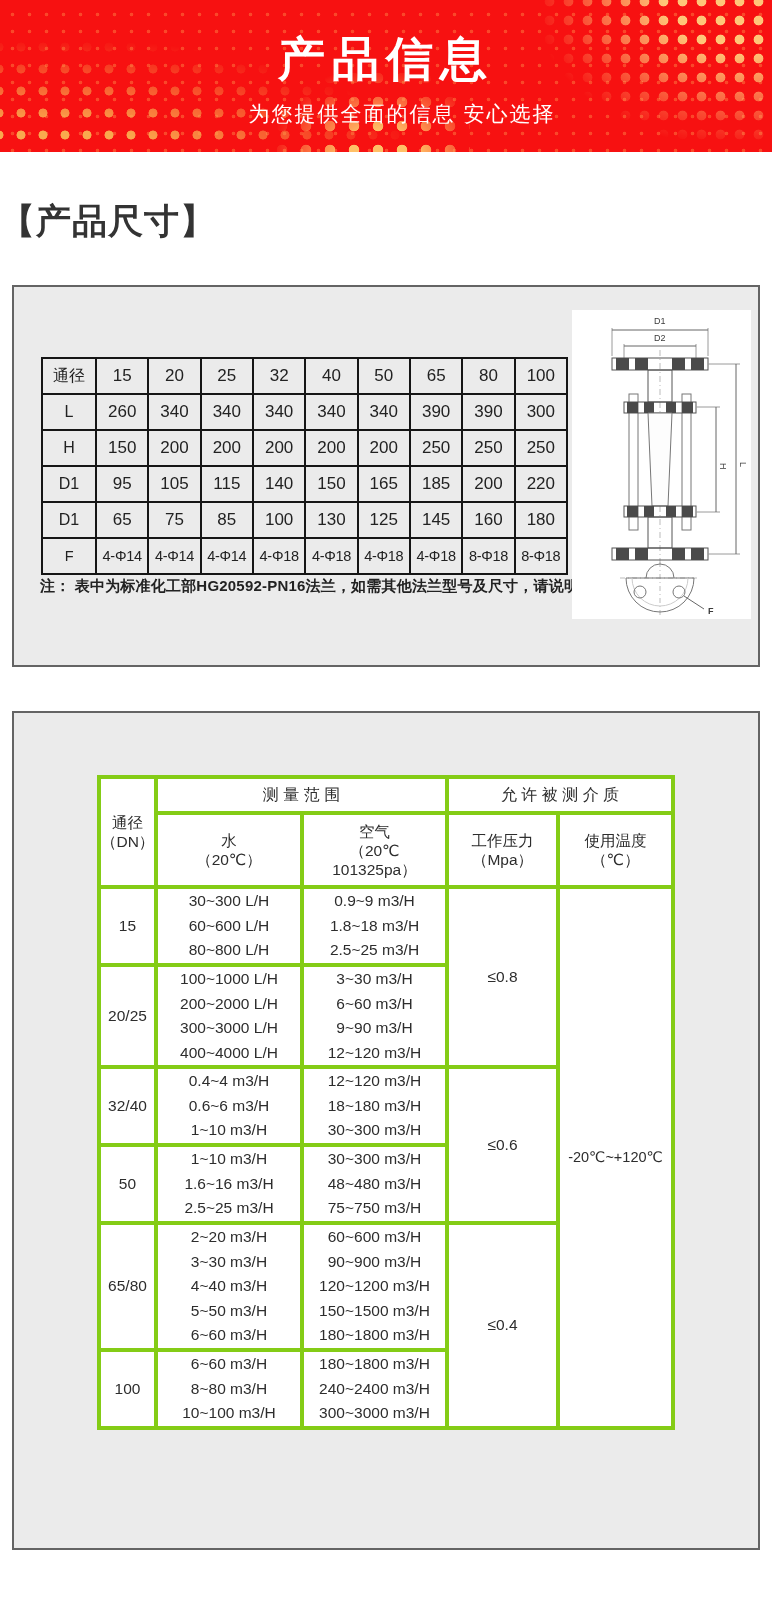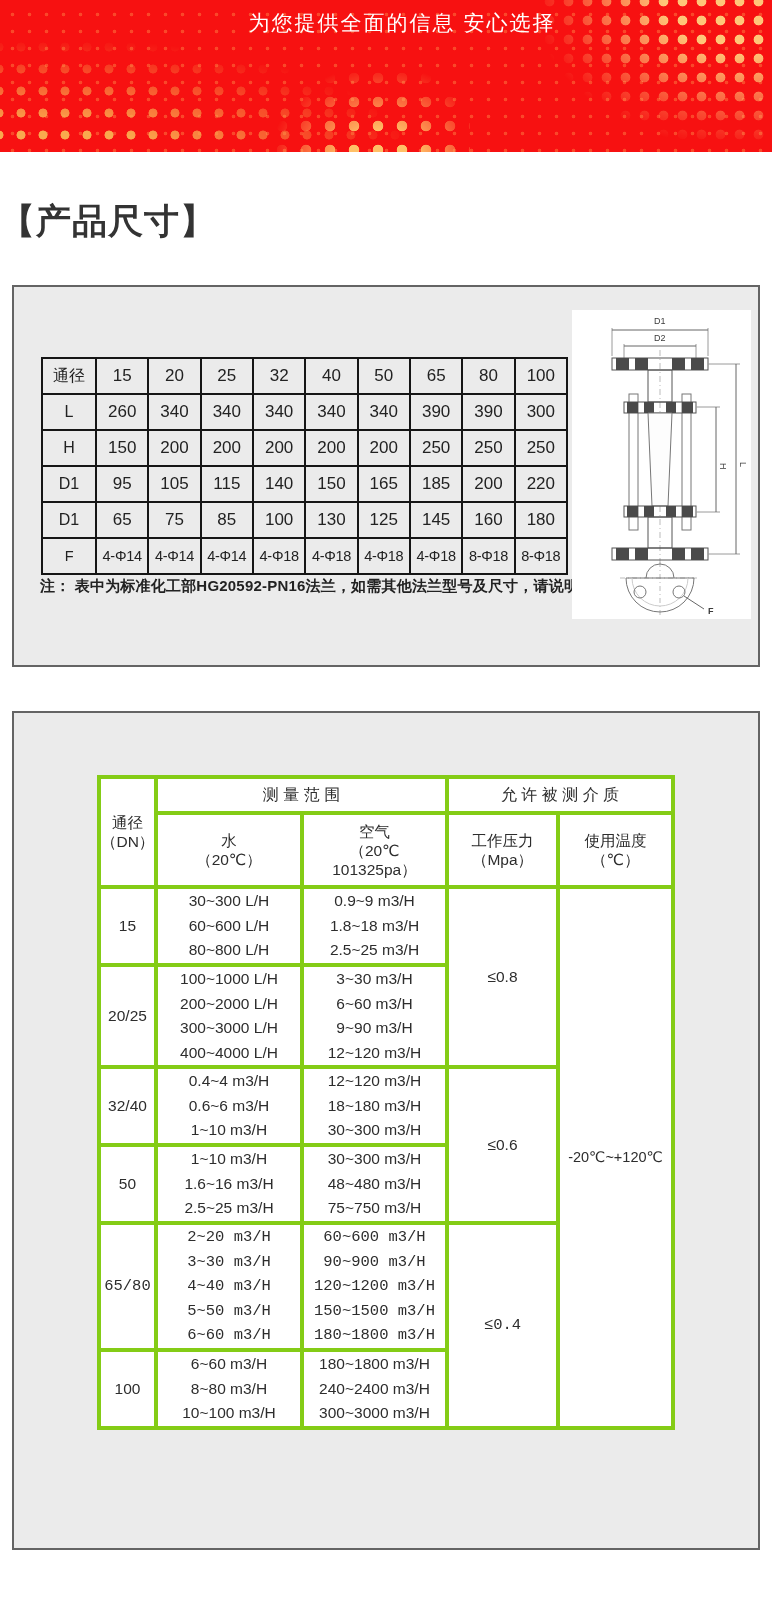--- a/index.html
+++ b/index.html
@@ -62,31 +62,32 @@
   
   #heading-flow{padding-top:30px;font-size:37px;font-weight:500;color:#3d3d3d;}
   .flow-table{margin:62px auto 0;width:574px;border-collapse:collapse;
     table-layout:fixed;background:#fff;border:2px solid #4d4d4d;}
   .flow-table td{border:4px solid #84cc16;text-align:center;vertical-align:middle;
     color:#2d2d2d;font-size:15.5px;line-height:24.5px;padding:0;white-space:pre-line;}
   .flow-table td.hd1{height:32px;font-size:16px;}
   .flow-table td.hd2{height:70px;line-height:19px;font-size:15.5px;}
   .flow-table tr.r3 td{height:74px;}
   .flow-table tr.r4 td{height:98px;}
-  .flow-table tr.r5 td{height:123px;font-family:Liberation Mono, monospace;}
+  .flow-table tr.r5 td{height:123px;}
   .flow-table td.temp-cell{font-size:14.5px;}
 </style>
 </head>
 <body>
 
 <div class="banner">
   <div class="dots-base"></div>
   <div class="dots-tr"></div>
   <div class="dots-bl"></div>
   <div class="dots-bm"></div>
+  <h1 class="banner-title">产品信息</h1>
   <div class="banner-subtitle">为您提供全面的信息 安心选择</div>
 </div>
 
 <h2 class="section-heading" id="heading-dims">【产品尺寸】</h2>
 
 <div class="panel panel-dims">
 
   <table class="dims-table">
     <colgroup>
         <col style="width:54px">

